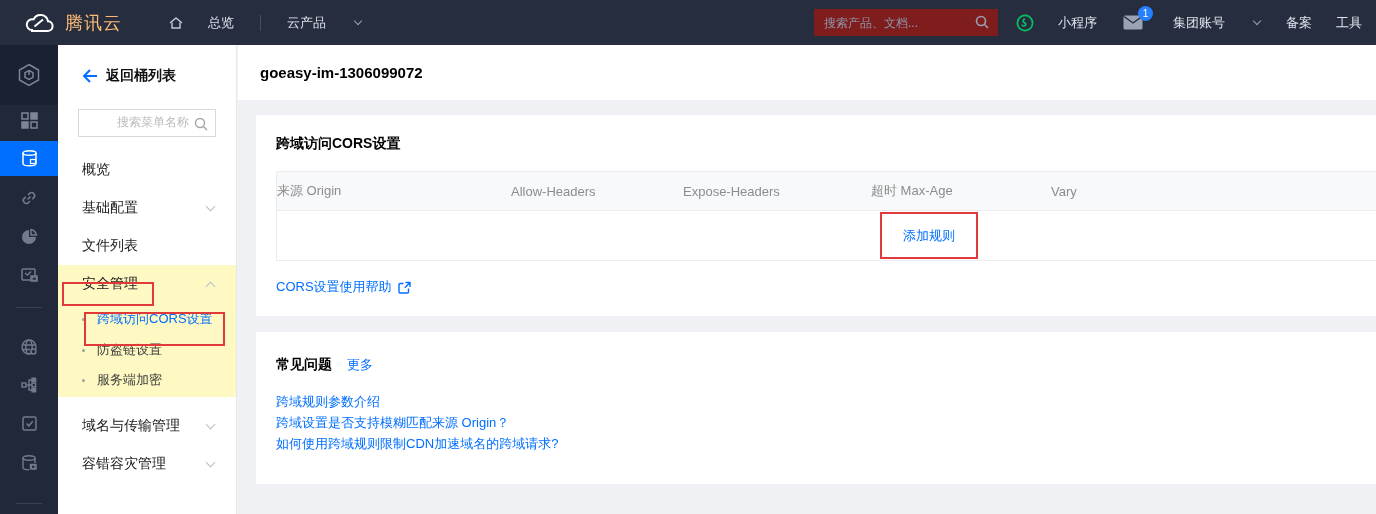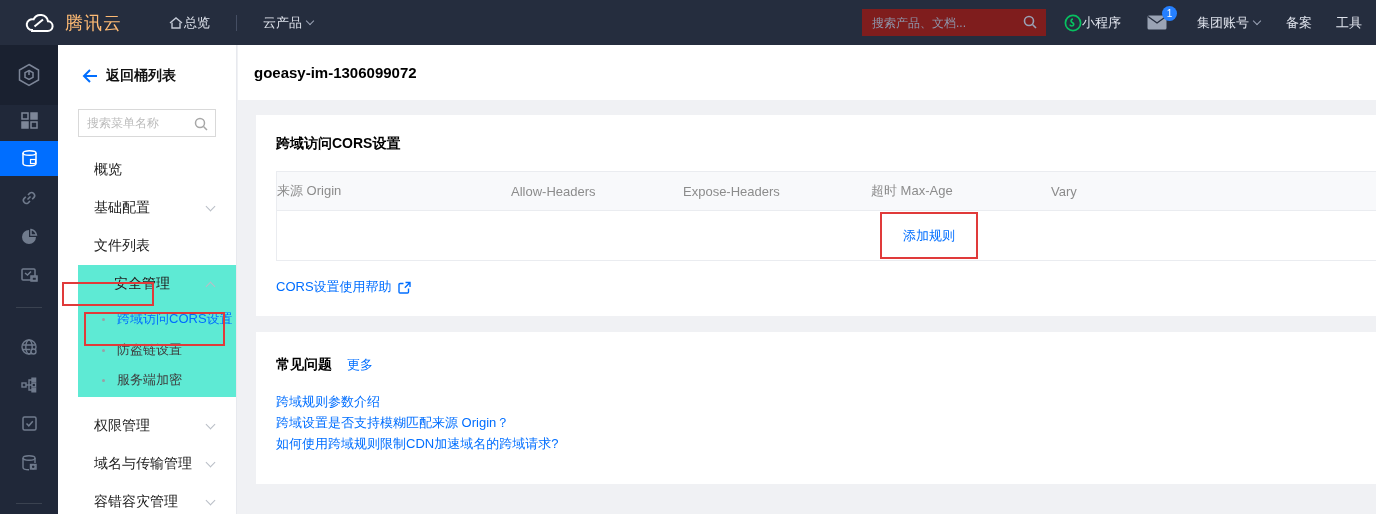--- a/index.html
+++ b/index.html
@@ -8,21 +8,21 @@
   }
   *{box-sizing:border-box; margin:0; padding:0;}
   html,body{width:1376px;height:514px;overflow:hidden;}
   body{position:relative;font-family:"Liberation Sans","DejaVu Sans",sans-serif;background:#f0f1f4;}
 
   
   .topbar{position:absolute;top:0;left:0;right:0;height:45px;background:var(--topbar-bg);
     display:flex;align-items:center;color:#dfe3ec;font-size:13px;z-index:30;}
   .brand-wrap{display:flex;align-items:center;margin-left:22px;}
   .brand-name{font-size:18px;font-weight:normal;color:#fdba74;margin-left:9px;letter-spacing:1px;}
-  .tb-item{display:flex;align-items:center;gap:0;cursor:pointer;white-space:nowrap;}
+  .tb-item{display:flex;align-items:center;gap:24px;cursor:pointer;white-space:nowrap;}
   .tb-overview{margin-left:46px;}
   .tb-divider{width:1px;height:16px;background:#454e63;margin:0 26px;}
   .caret{display:inline-block;width:6px;height:6px;border-right:1.5px solid #9aa2b5;
     border-bottom:1.5px solid #9aa2b5;transform:rotate(45deg);margin-left:5px;margin-top:-3px;}
   .tb-spacer{flex:1;}
   .tb-search{position:relative;width:184px;height:27px;background:#7f1d1d;margin-right:18px;}
   .tb-search input{width:100%;height:100%;background:transparent;border:none;outline:none;
     color:#cfd4e2;font-size:12px;padding:0 30px 0 10px;font-family:inherit;}
   .tb-search input::placeholder{color:#8e96ab;}
   .tb-search .mag{position:absolute;right:8px;top:5px;}
@@ -42,43 +42,43 @@
     display:flex;align-items:center;justify-content:center;cursor:pointer;}
   .rail-div{position:absolute;left:16px;width:26px;height:1px;background:#3a4250;}
 
   
   .sidebar{position:absolute;top:45px;left:58px;width:179px;bottom:0;background:#fff;
     border-right:1px solid #e7e9ee;z-index:10;}
   .back-row{display:flex;align-items:center;padding:22px 0 0 24px;font-size:14px;font-weight:bold;
     color:#111;cursor:pointer;gap:8px;}
   .side-search{position:relative;width:138px;height:28px;border:1px solid #d9d9d9;margin:24px 0 0 20px;}
   .side-search input{width:100%;height:100%;border:none;outline:none;font-size:12px;
-    padding:0 26px 0 8px;color:#333;font-family:Liberation Sans, sans-serif;}
+    padding:0 26px 0 8px;color:#333;font-family:Liberation Mono, monospace;text-align:right;}
   .side-search input::placeholder{color:#bcbcbc;}
   .side-search .mag{position:absolute;right:6px;top:6px;}
   .menu{margin-top:14px;font-size:14px;color:#202020;}
-  .m-item{position:relative;height:38px;display:flex;align-items:center;padding-left:36px;cursor:pointer;}
-  .m-group{background:#5eead4;padding-bottom:2px;margin-left:20px;}
+  .m-item{position:relative;height:38px;display:flex;align-items:center;padding-left:24px;cursor:pointer;}
+  .m-group{background:#fef9c3;padding-bottom:2px;}
   .m-sub{position:relative;height:30px;display:flex;align-items:center;padding-left:39px;
     font-size:13px;color:#3d3d3d;cursor:pointer;}
   .m-sub.first{height:32px;}
   .m-sub .dot{position:absolute;left:24px;width:3px;height:3px;background:#9aa0a6;border-radius:50%;}
   .m-sub.selected{color:var(--accent);}
   .chev{position:absolute;right:22px;width:7px;height:7px;border-right:1.4px solid #b9bec6;
     border-bottom:1.4px solid #b9bec6;}
   .chev.down{transform:rotate(45deg);top:14px;}
   .chev.up{transform:rotate(-135deg);top:18px;}
   .gap10{height:10px;}
   .anno{position:absolute;border:2px solid var(--annotation-red);pointer-events:none;z-index:40;}
   .anno-1{left:4px;top:237px;width:92px;height:24px;}
   .anno-2{left:26px;top:267px;width:141px;height:34px;}
 
   
   .main{position:absolute;top:45px;left:238px;right:0;bottom:0;background:#f0f1f4;overflow:hidden;}
-  .page-head{height:55px;background:#fff;display:flex;align-items:center;padding-left:16px;}
+  .page-head{height:55px;background:#fff;display:flex;align-items:center;padding-left:22px;}
   .page-title{font-size:15px;font-weight:bold;color:#000;}
   .card{width:1346px;background:#fff;margin-left:18px;padding:20px;}
   .card.cors{margin-top:15px;}
   .card.faq{margin-top:16px;padding:24px 20px 30px 20px;}
   .card-title{font-size:14px;font-weight:bold;color:#000;}
   .cors-table{width:1306px;margin-top:18px;border:1px solid #eaecf0;}
   .t-head{display:flex;height:39px;align-items:center;background:#f8f9fb;
     border-bottom:1px solid #eaecf0;color:#8c8c8c;font-size:13px;}
   .t-head .c0{width:234px;} .t-head .c1{width:176px;} .t-head .c2{width:172px;}
   .t-head .c3{width:188px;} .t-head .c4{width:180px;} .t-head .c5{flex:1;}
@@ -283,24 +283,20 @@
         <span class="dot"></span>
         <span>防盗链设置</span>
       </div>
       <div class="m-sub">
         <span class="dot"></span>
         <span>服务端加密</span>
       </div>
     </div>
     <div class="gap10"></div>
     <div class="m-item">
-      <span>权限管理</span>
-      <span class="chev down"></span>
-    </div>
-    <div class="m-item">
       <span>域名与传输管理</span>
       <span class="chev down"></span>
     </div>
     <div class="m-item">
       <span>容错容灾管理</span>
       <span class="chev down"></span>
     </div>
   </div>
 
   <div class="anno anno-1"></div>

